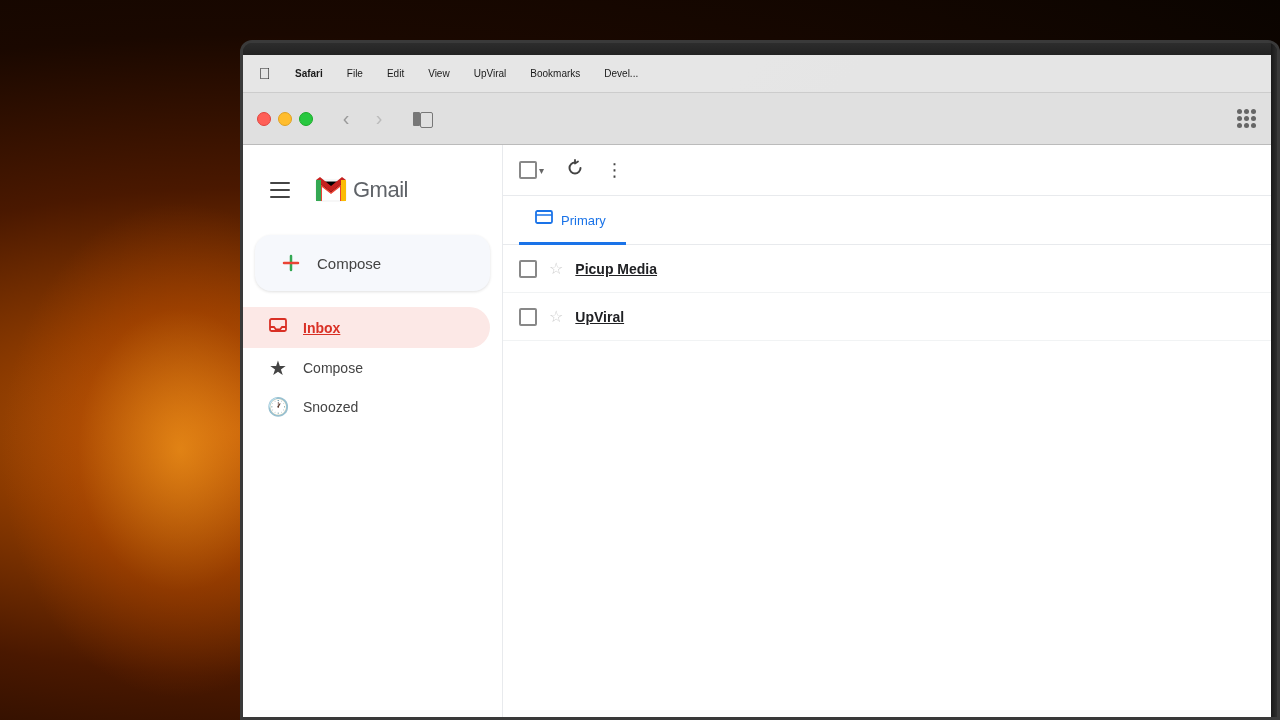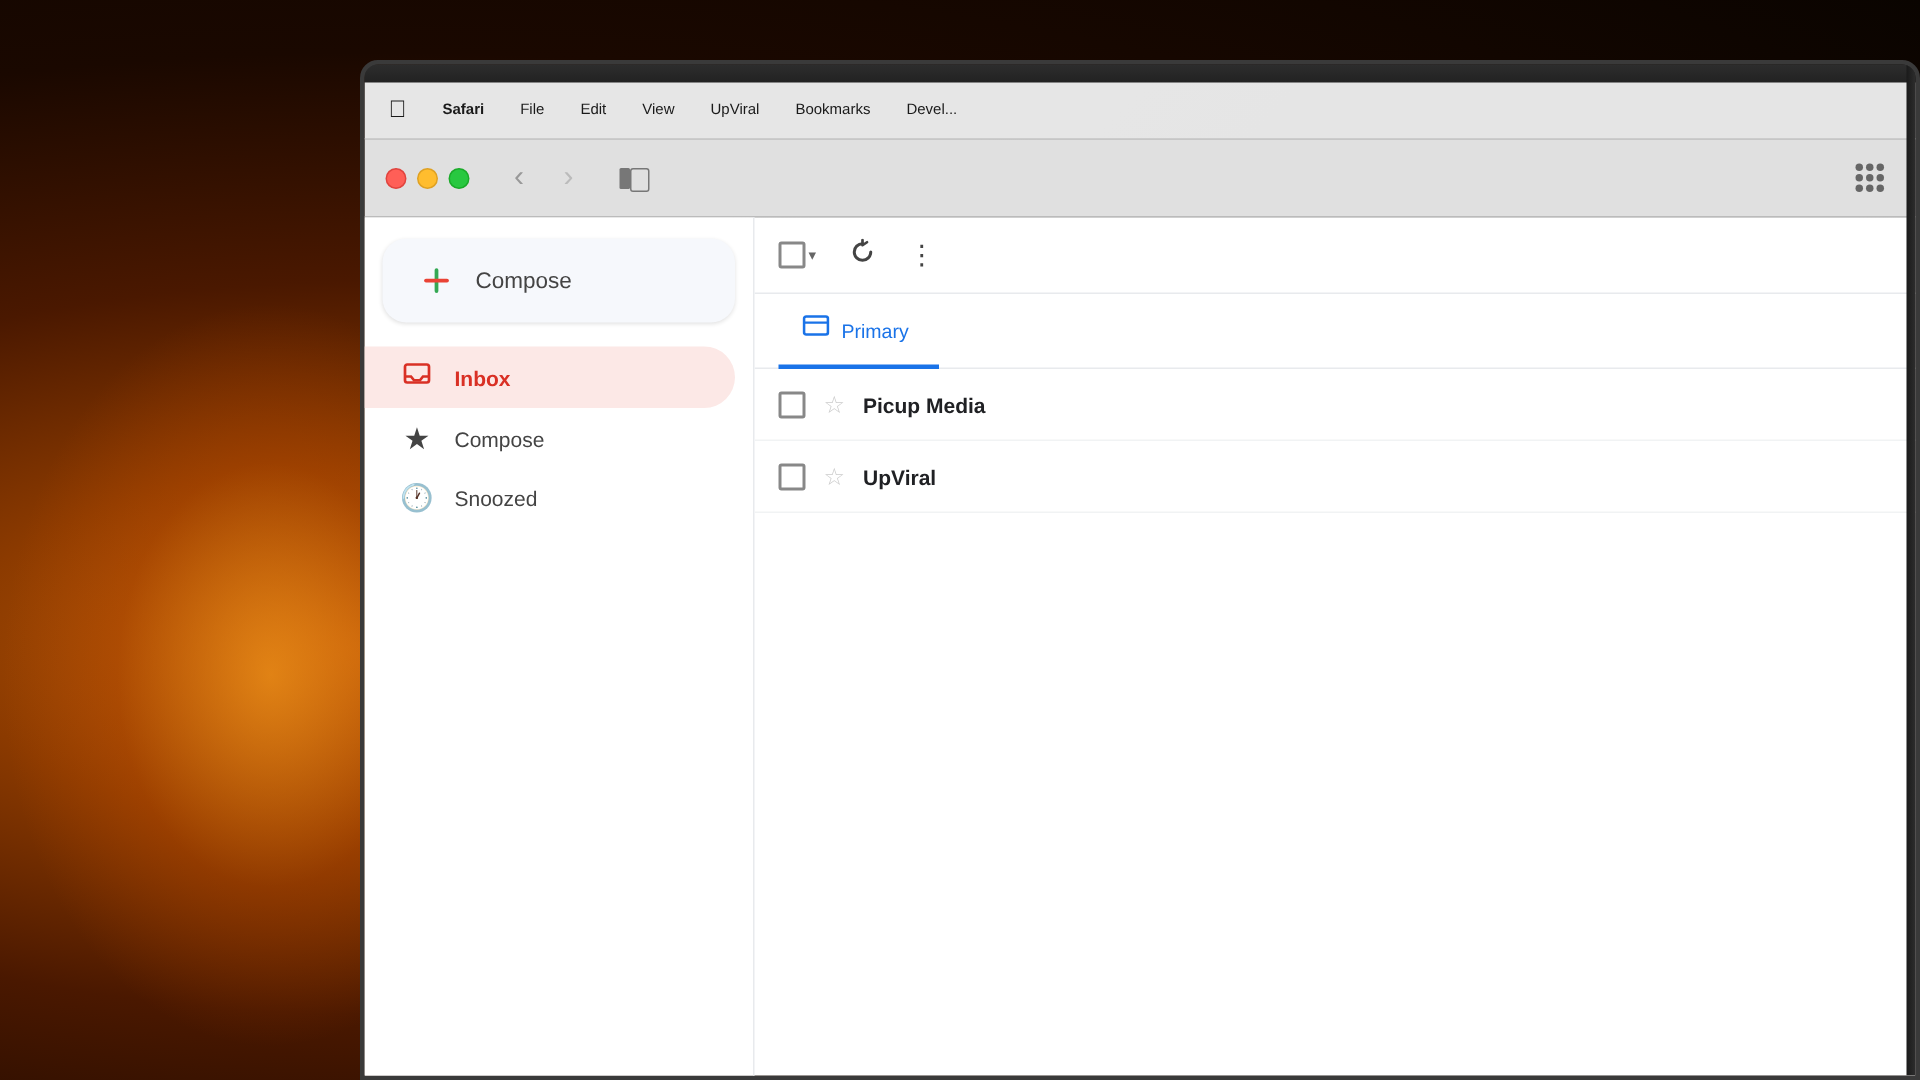--- a/index.html
+++ b/index.html
@@ -293,20 +293,21 @@
       cursor: pointer;
       font-size: 14px;
       color: #444;
       margin-right: 12px;
     }
 
     .nav-item.active {
       background: #fce8e6;
       font-weight: 700;
       color: #d93025;
+      text-decoration: underline;
     }
 
     .nav-icon {
       font-size: 18px;
       width: 22px;
       text-align: center;
     }
 
     .nav-item.active .nav-icon { color: #d93025; }
 
@@ -453,20 +454,21 @@
       font-size: 16px;
       color: #ccc;
       cursor: pointer;
     }
 
     .email-sender {
       font-size: 14px;
       font-weight: 600;
       color: #202124;
       min-width: 120px;
+      text-decoration: underline;
     }
 
     .laptop-right-edge {
       position: absolute;
       right: 0;
       top: 0;
       bottom: 0;
       width: 6px;
       background: linear-gradient(90deg, #1a1a1a, #2d2d2d);
     }
@@ -523,20 +525,43 @@
         <div class="grid-dot"></div>
         <div class="grid-dot"></div>
       </div>
     </button>
   </div>
 
   <div class="gmail-content">
 
     <div class="gmail-sidebar">
 
+      <div class="gmail-header">
+        <button class="hamburger-btn">
+          <div class="hamburger-line"></div>
+          <div class="hamburger-line"></div>
+          <div class="hamburger-line"></div>
+        </button>
+
+        <div class="gmail-logo-area">
+
+          <svg class="gmail-m-logo" viewBox="0 0 36 36" xmlns="http://www.w3.org/2000/svg">
+            <path d="M3 8.5L18 20L33 8.5V28.5H27V15.5L18 22.5L9 15.5V28.5H3V8.5Z" fill="none"></path>
+            <rect x="3" y="8" width="30" height="21" rx="2" fill="white" stroke="#ddd" stroke-width="0.5"></rect>
+            <path d="M3 9.5L18 20.5L33 9.5" stroke="none"></path>
+
+            <path d="M3.5 8.5V29H9V16L18 23L27 16V29H32.5V8.5L18 19.5L3.5 8.5Z" fill="none"></path>
+            <polygon points="3,8 3,29 9,29 9,15 18,22 27,15 27,29 33,29 33,8 18,20" fill="#EA4335"></polygon>
+            <polygon points="3,8 18,20 33,8 29,5 18,14 7,5" fill="#C5221F"></polygon>
+            <rect x="3" y="8" width="5" height="21" fill="#34A853"></rect>
+            <rect x="28" y="8" width="5" height="21" fill="#FBBC04"></rect>
+          </svg>
+          <span class="gmail-wordmark">Gmail</span>
+        </div>
+      </div>
 
       <button class="compose-btn">
         <span class="compose-plus">
           <svg width="24" height="24" viewBox="0 0 24 24" fill="none">
             <path d="M12 5V19" stroke="#34A853" stroke-width="2.5" stroke-linecap="round"></path>
             <path d="M5 12H19" stroke="#EA4335" stroke-width="2.5" stroke-linecap="round"></path>
           </svg>
         </span>
         <span>Compose</span>
       </button>

